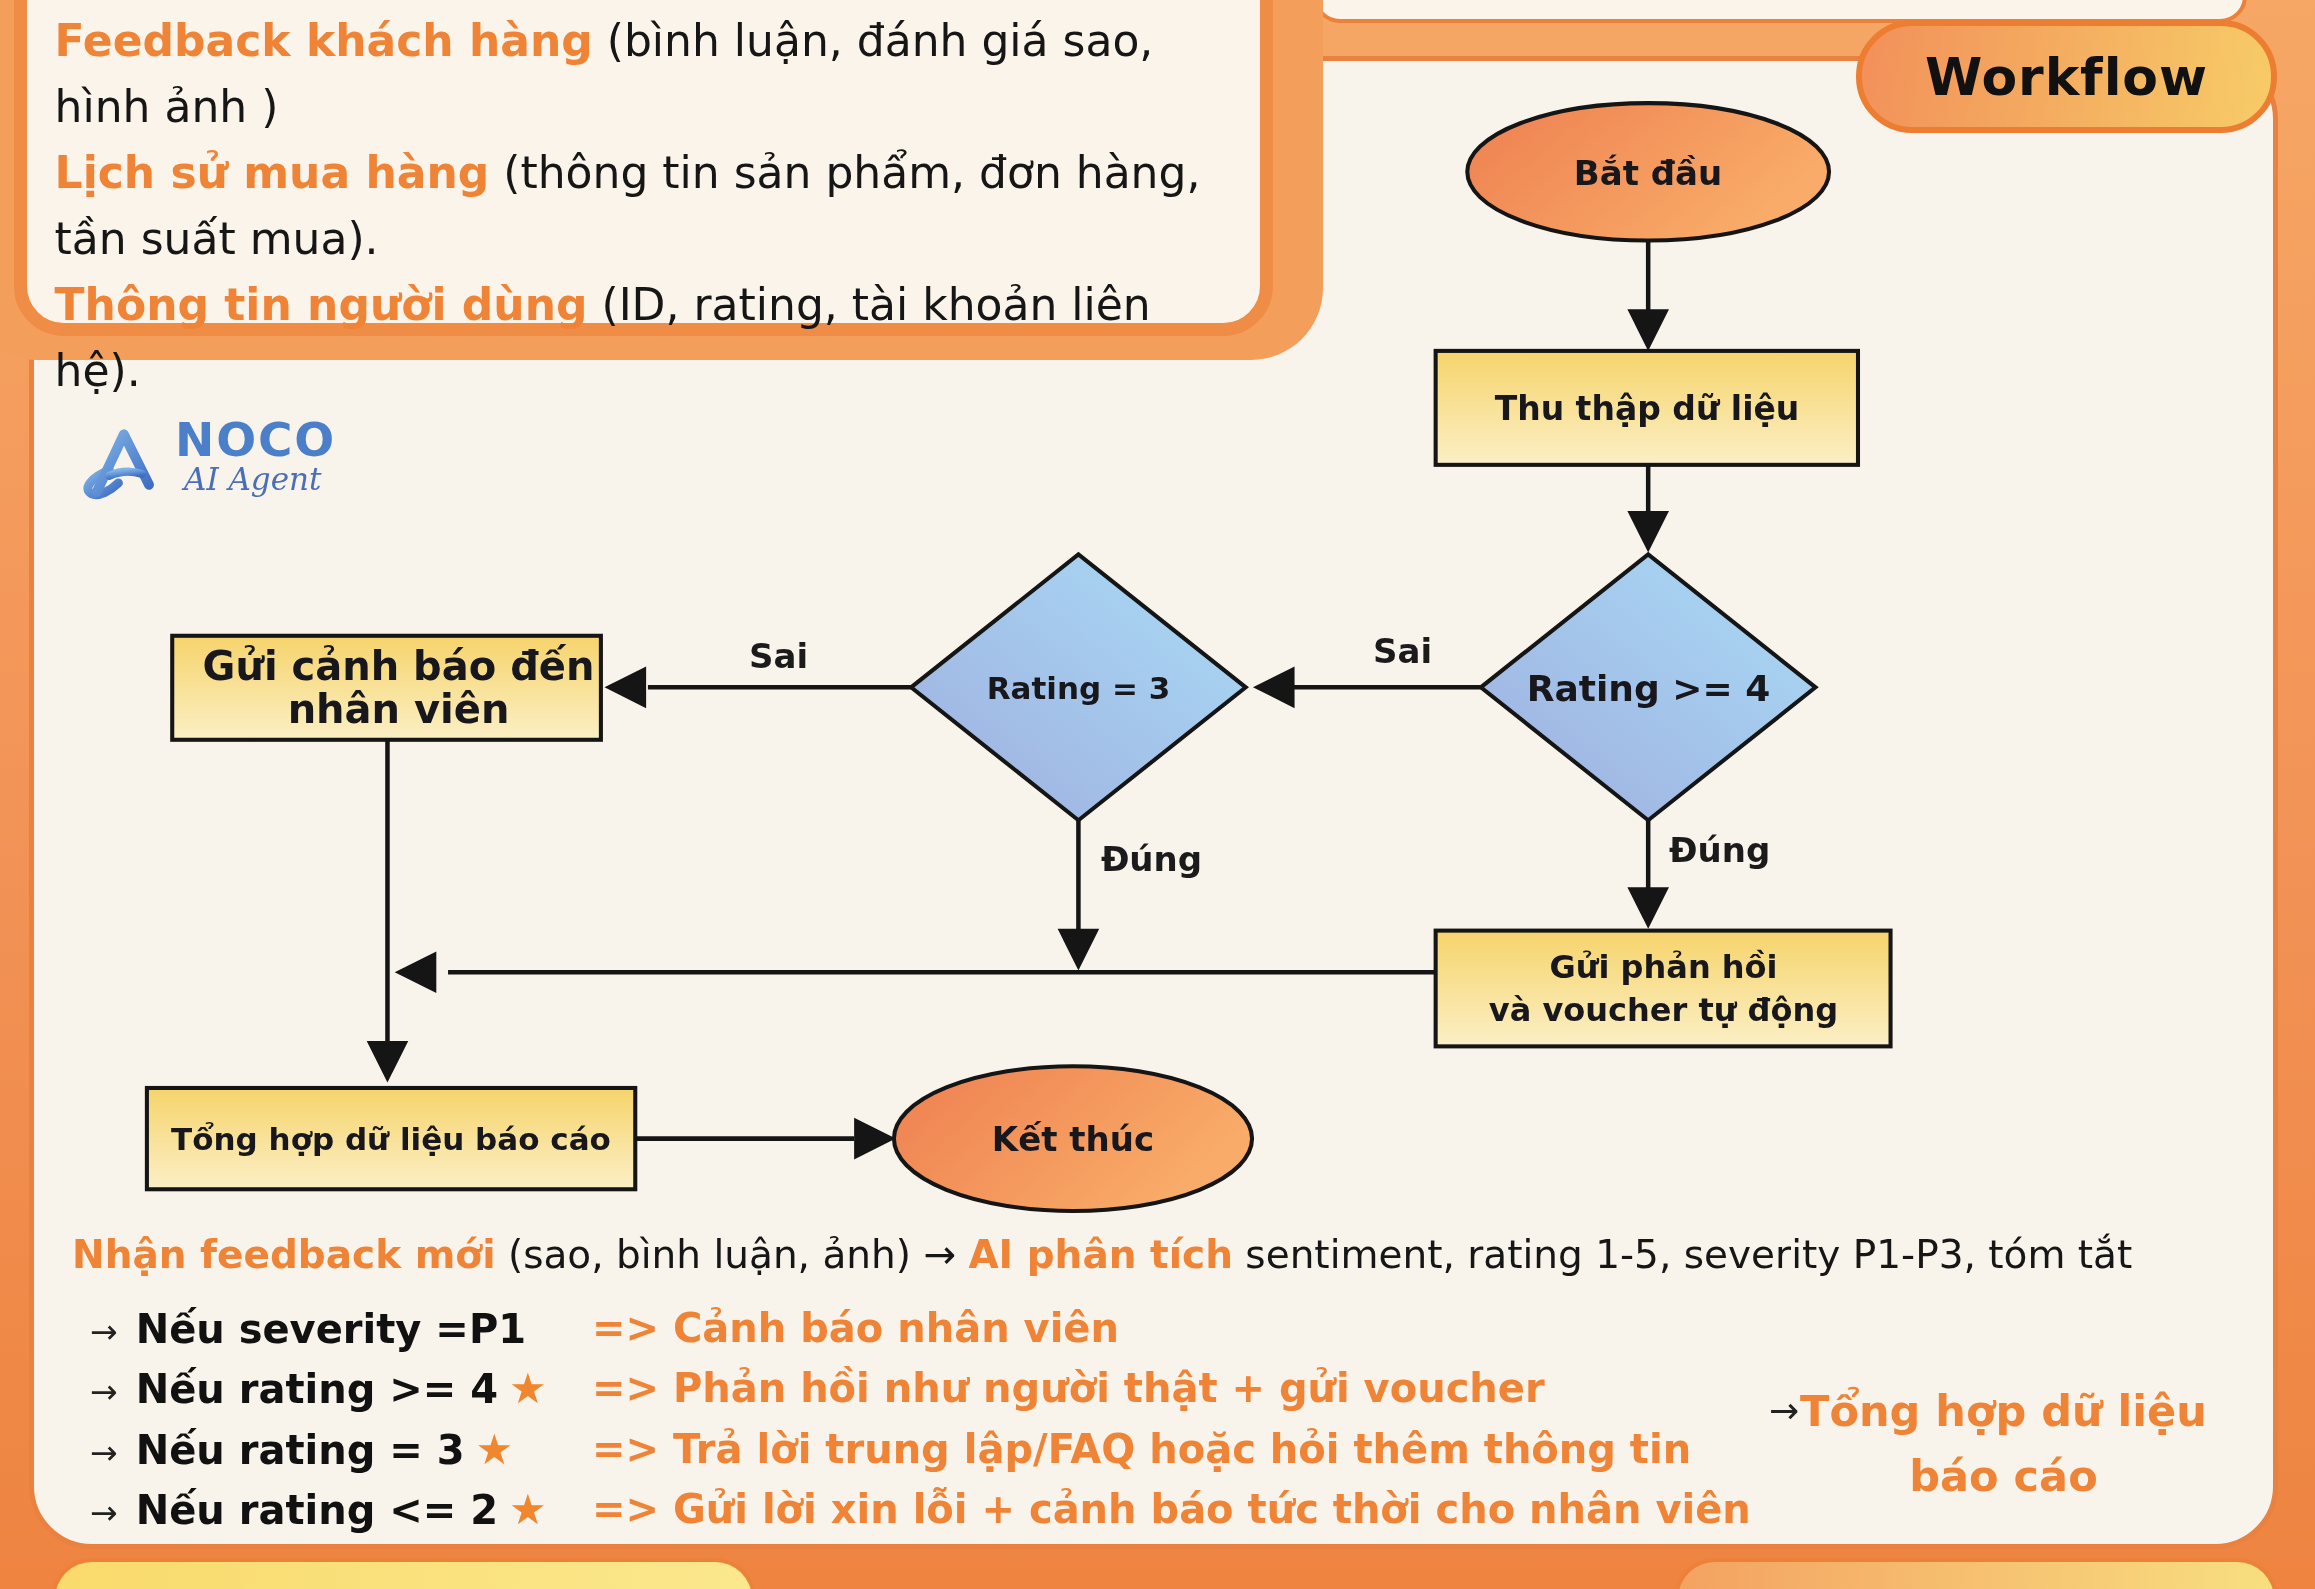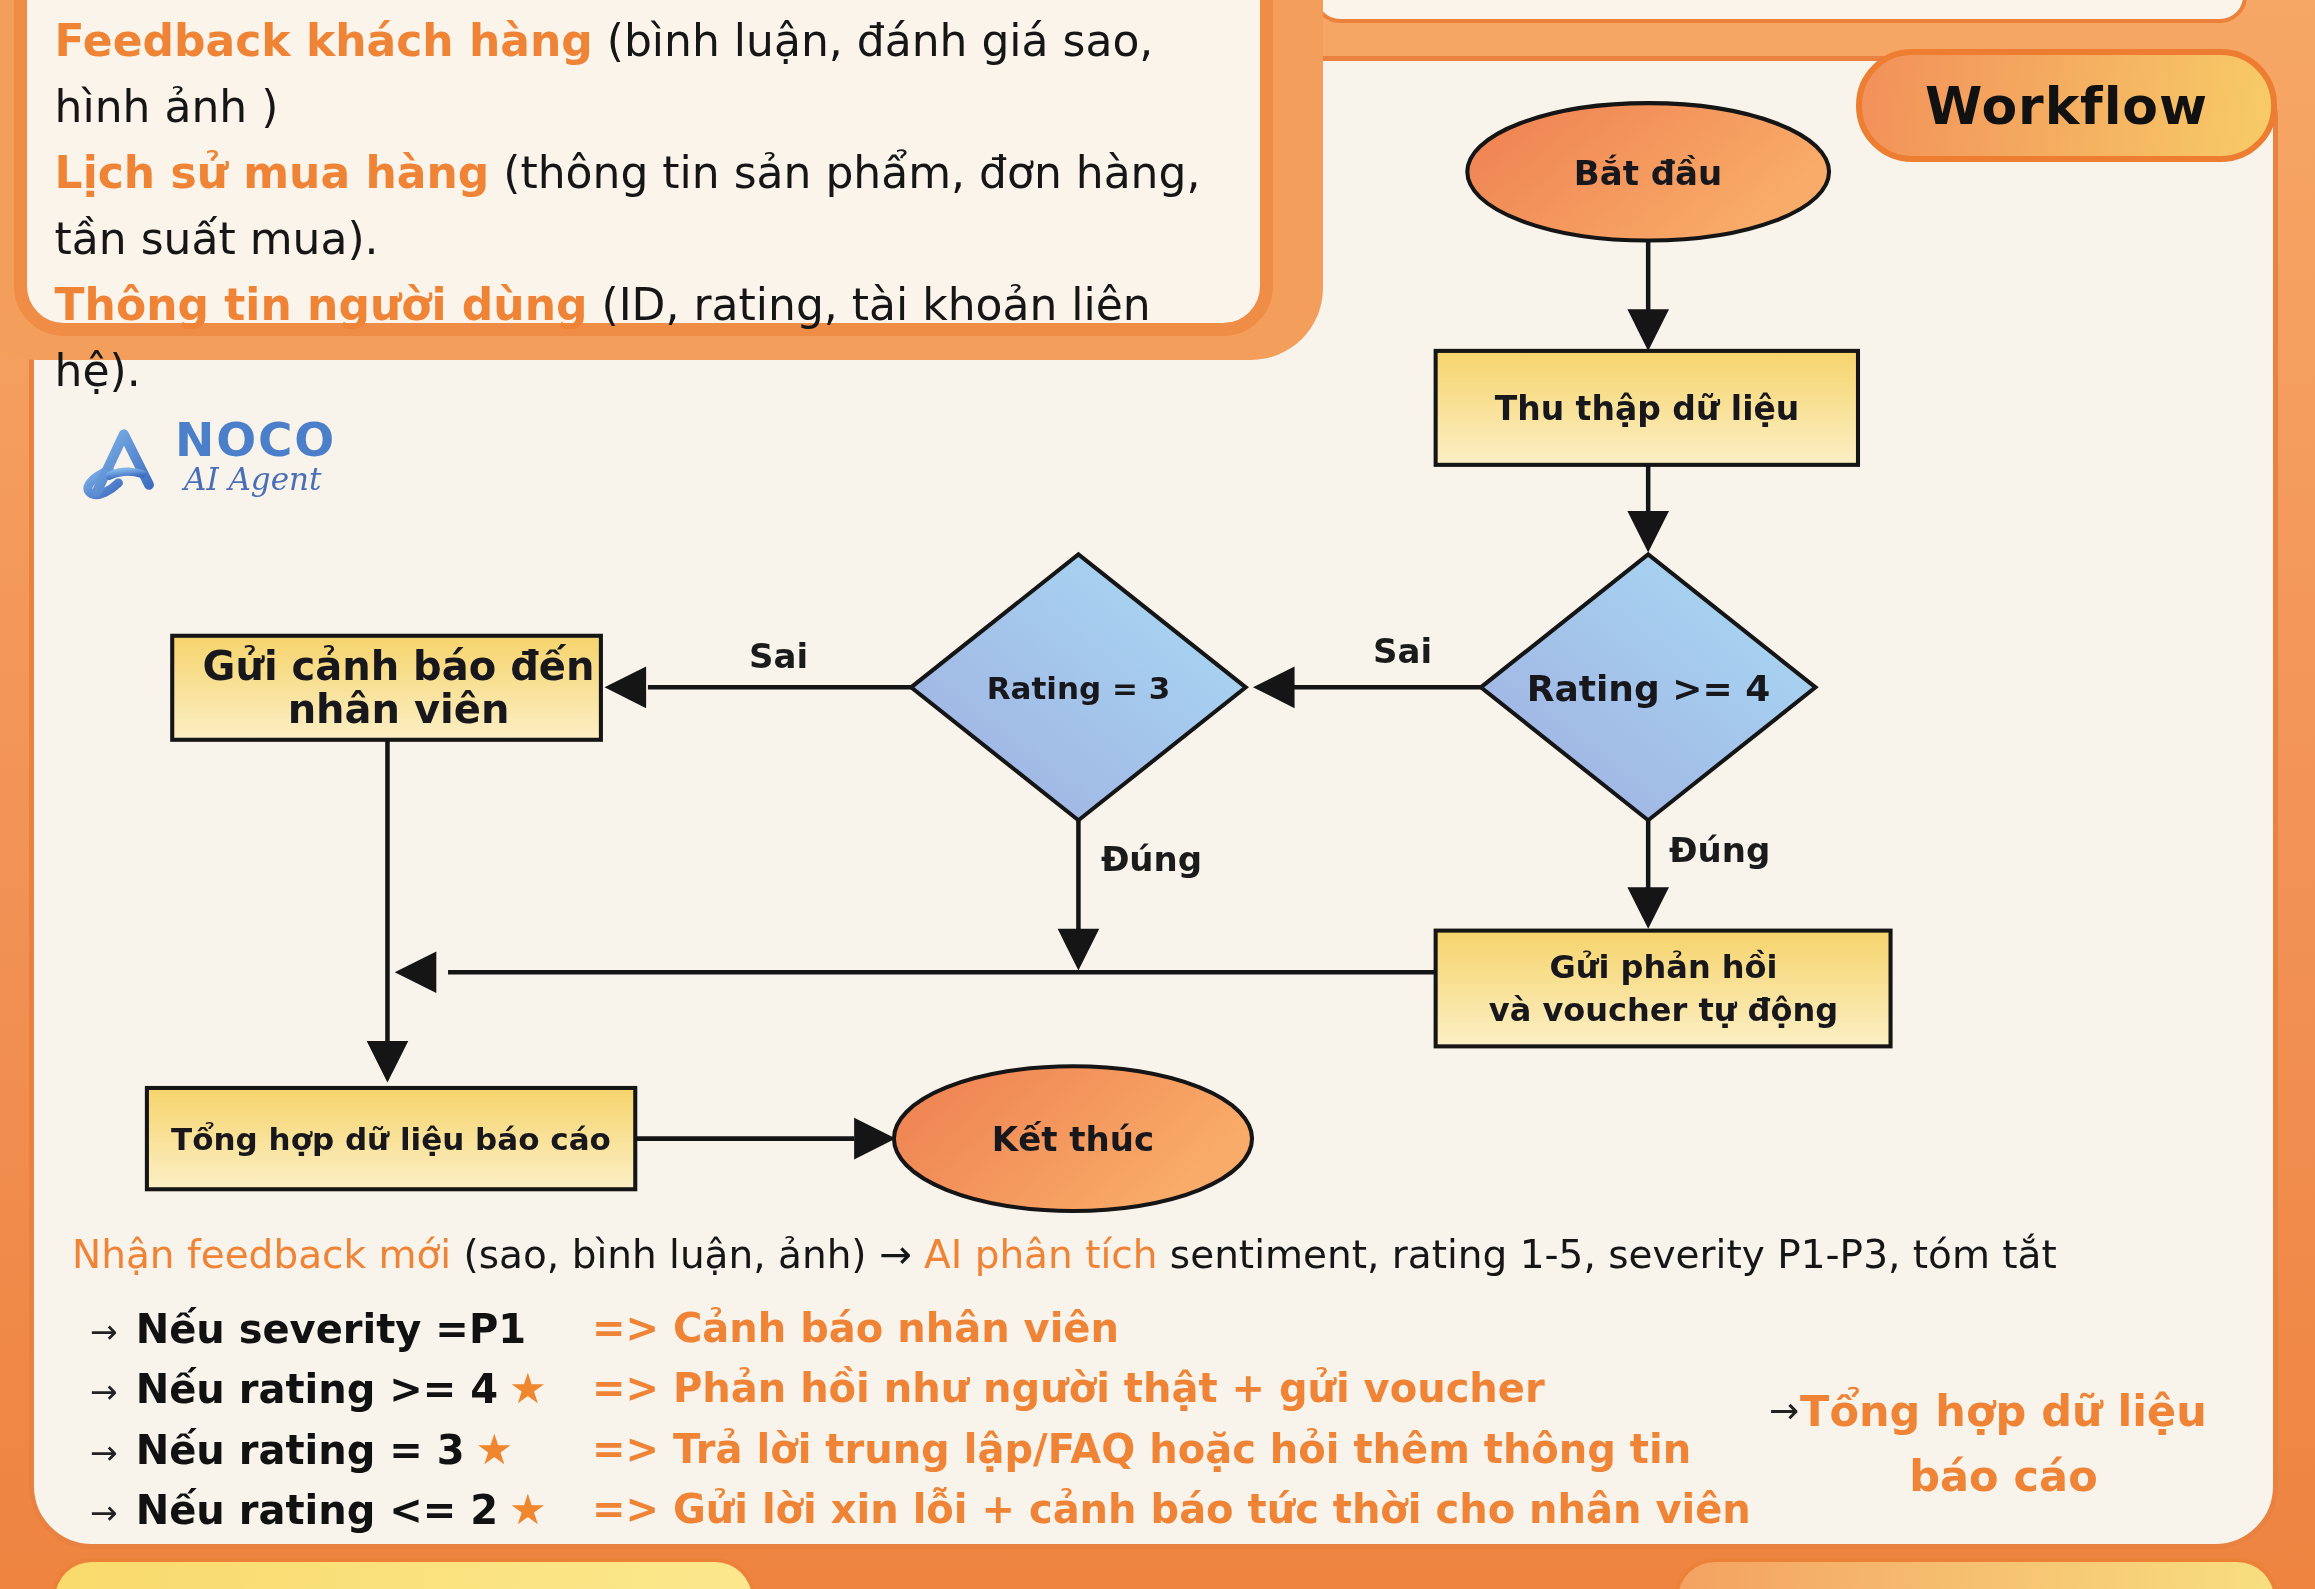--- a/index.html
+++ b/index.html
@@ -18,21 +18,21 @@
   
   .info-ring{position:absolute;left:-36px;top:-109px;width:1359px;height:469px;
              background:#F49E5C;border-radius:72px;}
   .info-box{position:absolute;left:13.6px;top:-68px;width:1259px;height:404px;
             background:#FBF4EB;border:13.6px solid #EF8C46;border-radius:50px;box-sizing:border-box;}
   .info-text{position:absolute;left:28px;top:63px;width:1176px;
              font-size:44px;line-height:66px;color:#161616;letter-spacing:0px;}
   .info-title{color:#EF8336;font-weight:bold;}
 
   
-  .badge{position:absolute;left:1856px;top:49px;width:421px;height:113px;
+  .badge{position:absolute;left:1856px;top:20px;width:421px;height:113px;
          background:linear-gradient(100deg,#F2905A 0%,#F7CC67 100%);
          border:6.3px solid #ED7E31;border-radius:56px;box-sizing:border-box;
          display:flex;align-items:center;justify-content:center;}
   .badge span{font-size:52px;font-weight:bold;color:#111;letter-spacing:0.9px;}
 
   
   .logo{position:absolute;left:77px;top:414px;width:271px;height:100px;}
   .logo-icon{position:absolute;left:0;top:1.8px;}
   .logo-name{position:absolute;left:98px;top:-1.8px;font-size:47px;font-weight:bold;
              color:#4C7FC9;letter-spacing:1.8px;}
@@ -41,21 +41,21 @@
 
   
   .flow{position:absolute;left:0;top:0;width:2316px;height:1589px;}
   .node-label{position:absolute;display:flex;flex-direction:column;align-items:center;
               justify-content:center;text-align:right;color:#17171C;font-weight:bold;}
   .edge-label{position:absolute;font-weight:bold;color:#1b1b1b;
               font-size:34px;text-align:center;}
 
   
   .intro{position:absolute;left:72px;top:1232px;white-space:nowrap;font-size:39px;color:#161616;}
-  .intro .hl{color:#EF8336;font-weight:normal;}
+  .intro .hl{color:#EF8336;font-weight:bold;}
   .rule{position:absolute;left:90px;width:2117px;height:51px;line-height:51px;white-space:nowrap;}
   .rule .arr{font-size:33px;color:#222;margin-right:18px;font-weight:normal;}
   .rule .cond{font-size:40px;font-weight:bold;color:#111;}
   .rule .star{font-size:42px;color:#F0862D;margin-left:11px;}
   .rule .res{position:absolute;left:502px;font-size:40px;font-weight:bold;color:#EF8336;}
   .aside{position:absolute;left:1800px;top:1379px;width:407px;text-align:center;}
   .aside .arr{position:absolute;left:-31px;top:11px;font-size:36px;color:#222;}
   .aside .l{font-size:43px;font-weight:bold;color:#EF8336;line-height:65px;}
 
   

